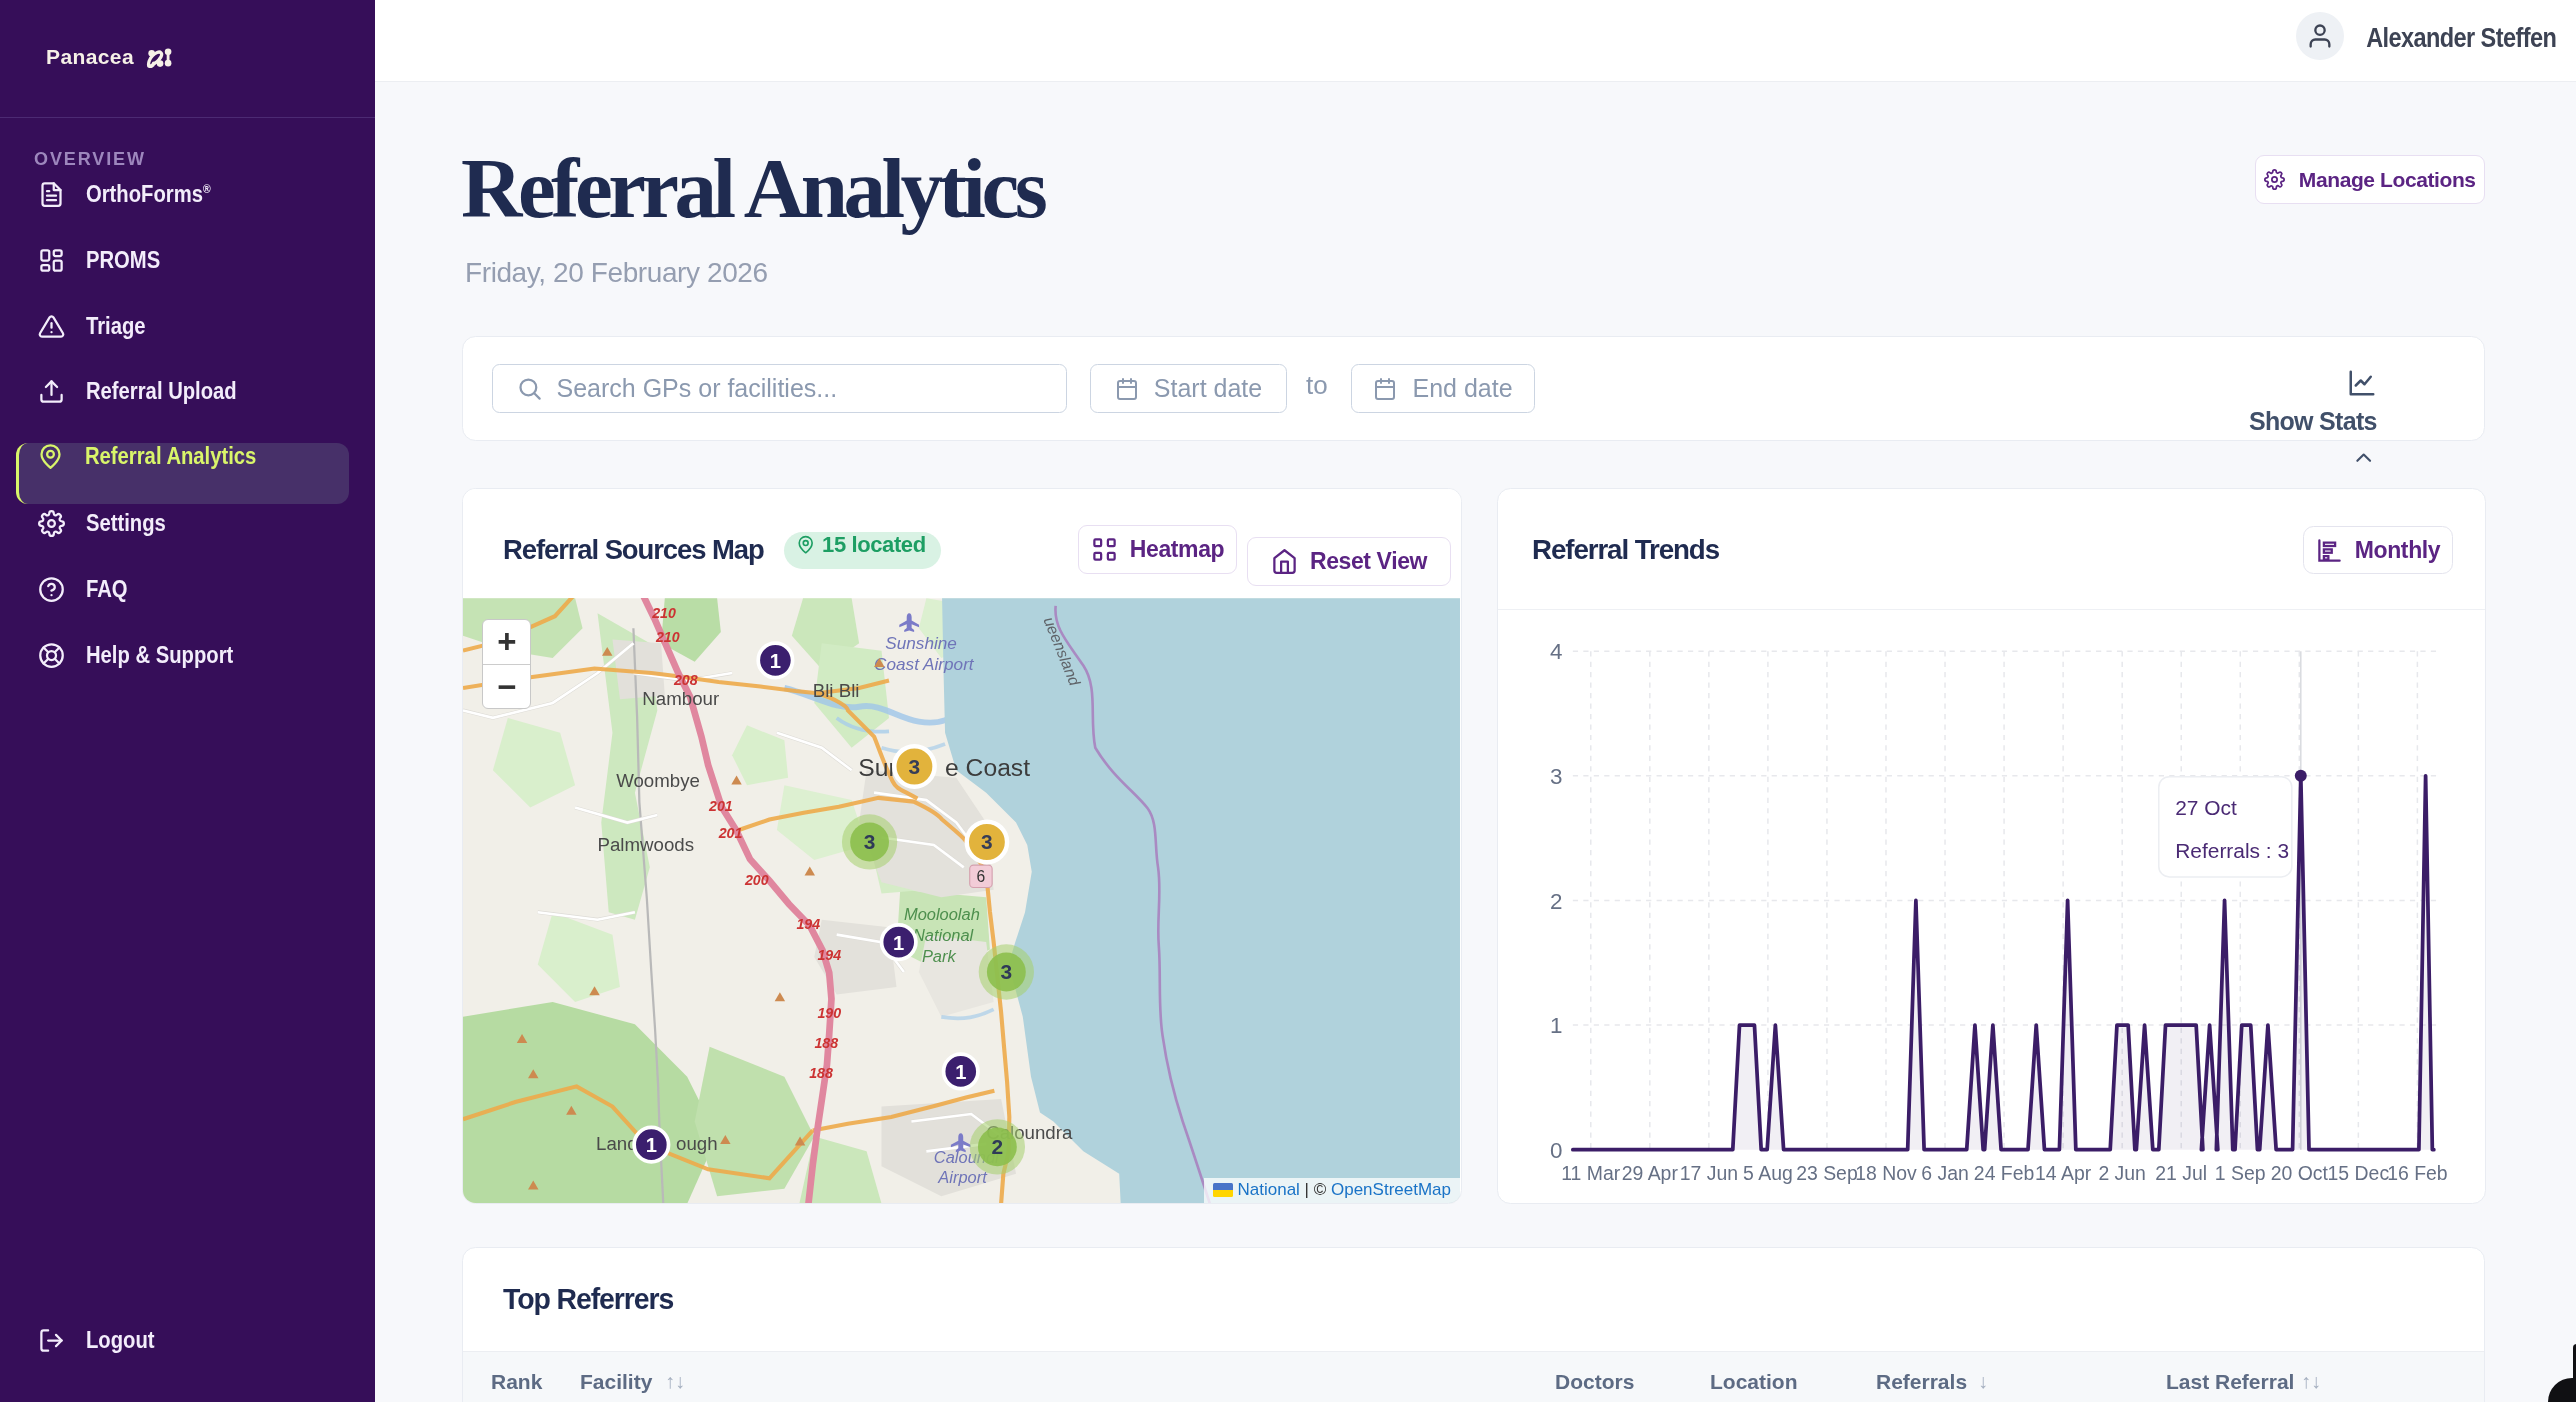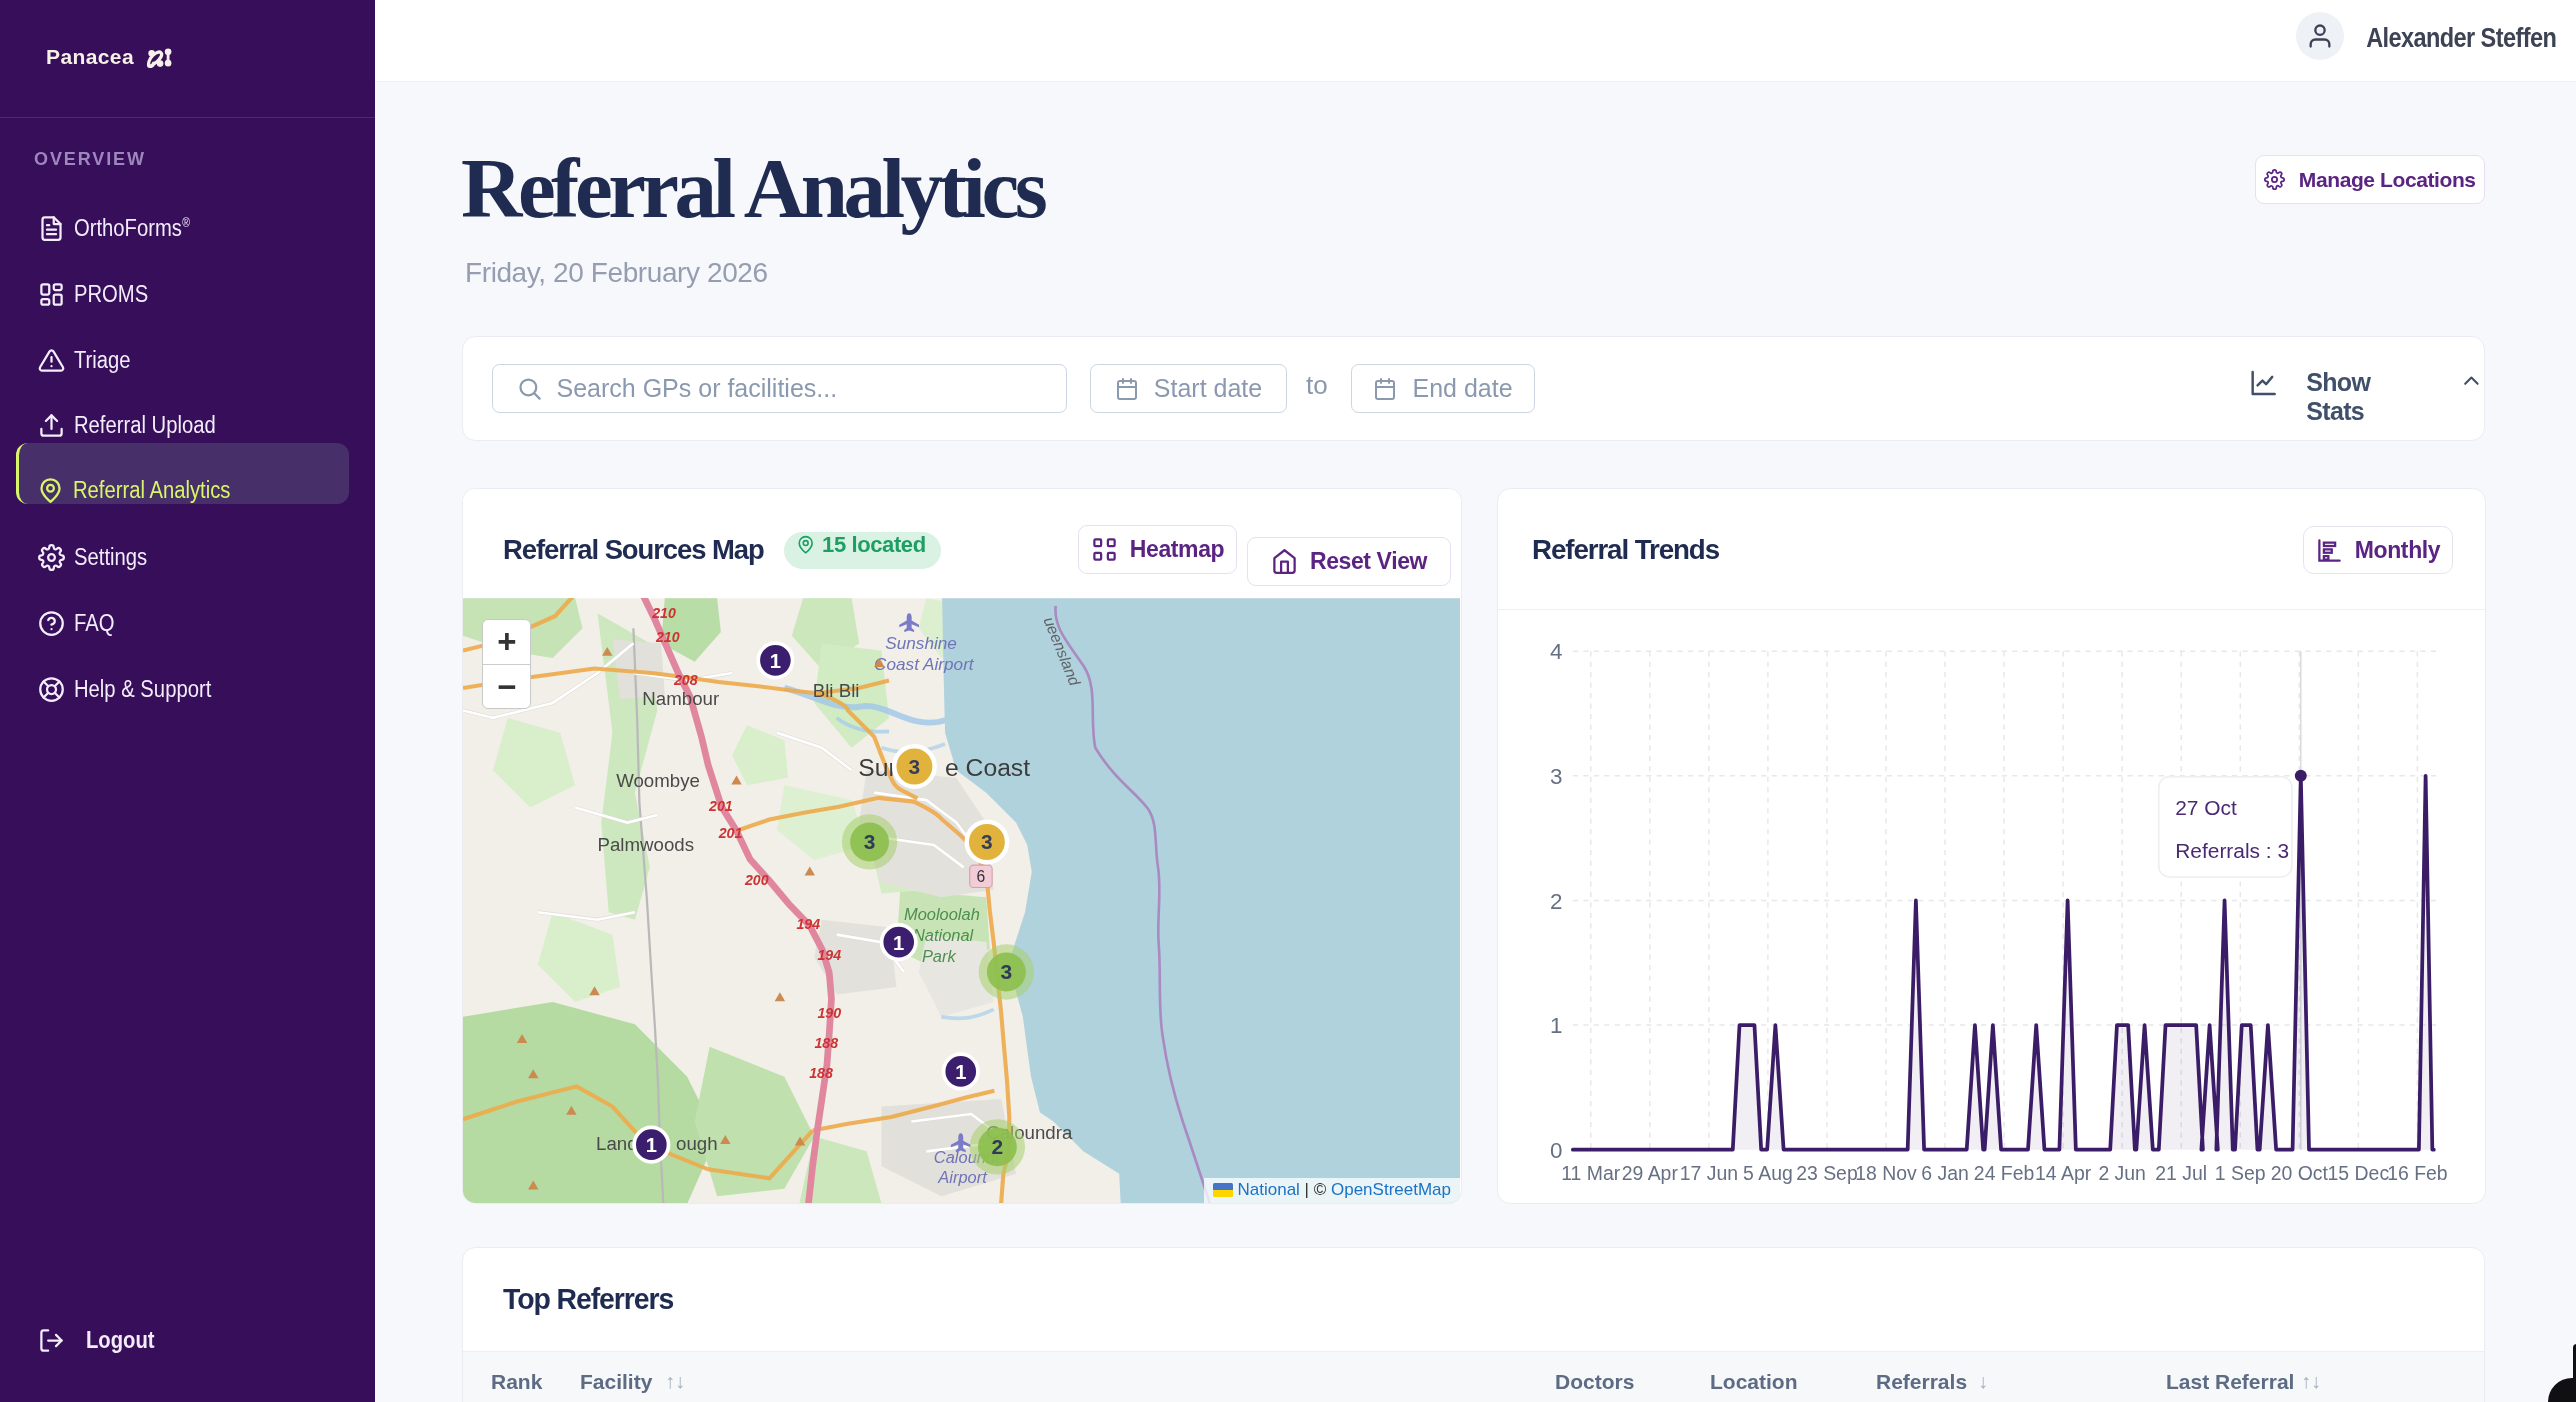--- a/index.html
+++ b/index.html
@@ -4,21 +4,21 @@
 <style>
 * { margin:0; padding:0; box-sizing:border-box; }
 html,body { width:2576px; height:1402px; overflow:hidden; font-family:"Liberation Sans", sans-serif; background:#f7f8fb; }
 
 
 #sidebar { position:absolute; left:0; top:0; width:375px; height:1402px; background:#360e59; color:#f3edfb; }
 #logo { position:absolute; left:46px; top:45px; font-weight:bold; font-size:21px; color:#f6f0e7; letter-spacing:0.4px; }
 #logo svg { vertical-align:-3.7px; margin-left:6px; }
 #sidediv { position:absolute; left:0; top:117px; width:375px; height:0.7px; background:#4c2a73; }
 #overview-lbl { position:absolute; left:34px; top:149px; font-size:18px; font-weight:bold; letter-spacing:1.9px; color:#9d87bd; }
-.navitem { position:absolute; left:15.7px; width:333px; height:61px; display:flex; align-items:flex-end; gap:9px; padding-left:22.4px; font-size:23px; font-weight:normal; color:#f3edfb; border-radius:12px; }
+.navitem { position:absolute; left:15.7px; width:333px; height:61px; display:flex; align-items:flex-start; gap:21px; padding-left:22.4px; font-size:23px; font-weight:bold; color:#f3edfb; border-radius:12px; }
 .navitem svg { width:27px; height:27px; flex:none; }
 .navitem span, #logout span { display:inline-block; transform:scaleX(0.88); transform-origin:left center; }
 .navitem.sel { background:#473069; color:#d9f56a; border-left:3.7px solid #d9f56a; padding-left:18.7px; }
 .sup { font-size:13.5px; vertical-align:super; }
 #logout { position:absolute; left:38px; top:1327px; display:flex; align-items:center; gap:21px; font-size:23px; font-weight:bold; color:#f3edfb; }
 
 
 #topbar { position:absolute; left:375px; top:0; width:2201px; height:82px; background:#ffffff; border-bottom:1.5px solid #eceef2; }
 #avatar { position:absolute; right:232px; top:12px; width:48px; height:48px; border-radius:50%; background:#eef1f5; display:flex; align-items:center; justify-content:center; }
 #username { position:absolute; right:20px; top:22.4px; font-size:28px; font-weight:bold; color:#3d4354; letter-spacing:-0.7px; white-space:nowrap; transform:scaleX(0.84); transform-origin:right center; }
@@ -30,21 +30,21 @@
 .btn { display:inline-flex; align-items:center; justify-content:center; gap:12px; background:#fff; border:1.5px solid #e8dff2; border-radius:9px; color:#5b2483; font-weight:bold; font-size:23px; white-space:nowrap; letter-spacing:-0.4px; }
 #manage { position:absolute; left:1880px; top:71px; width:230px; height:49px; }
 
 .card { position:absolute; background:#fff; border:1.5px solid #e9ecf2; border-radius:13.5px; }
 #filtercard { left:87px; top:252px; width:2023px; height:105px; }
 .inputbox { position:absolute; display:flex; align-items:center; border:1.5px solid #ccd5e2; border-radius:7.5px; color:#8b99af; font-size:25px; background:#fff; }
 #searchbox { left:29px; top:27px; width:575px; height:49px; padding-left:23px; gap:13.5px; }
 #startdate { left:627px; top:27px; width:197px; height:49px; justify-content:center; gap:15px; }
 #todiv { position:absolute; left:843px; top:33px; font-size:26px; color:#8b99af; }
 #enddate { left:888px; top:27px; width:184px; height:49px; justify-content:center; gap:15px; }
-#showstats { position:absolute; left:1786px; top:31px; display:flex; align-items:flex-start; gap:28px; font-size:25px; font-weight:bold; color:#41506a; letter-spacing:-0.7px; }
+#showstats { position:absolute; left:1786px; top:31px; display:flex; align-items:flex-end; gap:9px; font-size:25px; font-weight:bold; color:#41506a; letter-spacing:-0.7px;flex-direction:column; }
 
 
 #mapcard { left:87px; top:404px; width:1000px; height:716px; overflow:hidden; }
 #maphead { position:absolute; left:0; top:0; width:100%; height:109px; background:#fff; }
 #maptitle { position:absolute; left:40px; top:45px; font-size:28px; font-weight:bold; color:#1f2b50; letter-spacing:-1.1px; transform:scaleX(0.98); transform-origin:left center; white-space:nowrap; }
 #located { position:absolute; left:321px; top:43px; height:37px; border-radius:18.7px; background:#d9f2e4; color:#1d9e63; font-size:22px; font-weight:bold; display:flex; align-items:center; padding:0 15px 12px 12px; gap:6.7px; letter-spacing:-0.4px; }
 #heatbtn { position:absolute; left:615px; top:36px; width:159px; height:49px; }
 #resetbtn { position:absolute; left:784px; top:48px; width:204px; height:49px; }
 #mapwrap { position:absolute; left:0; top:109px; width:997px; height:606px; }
 #zoomctl { position:absolute; left:19.4px; top:21px; width:49px; height:90px; background:#fff; border:1.5px solid #c8c8c8; border-radius:6px; z-index:5; }

